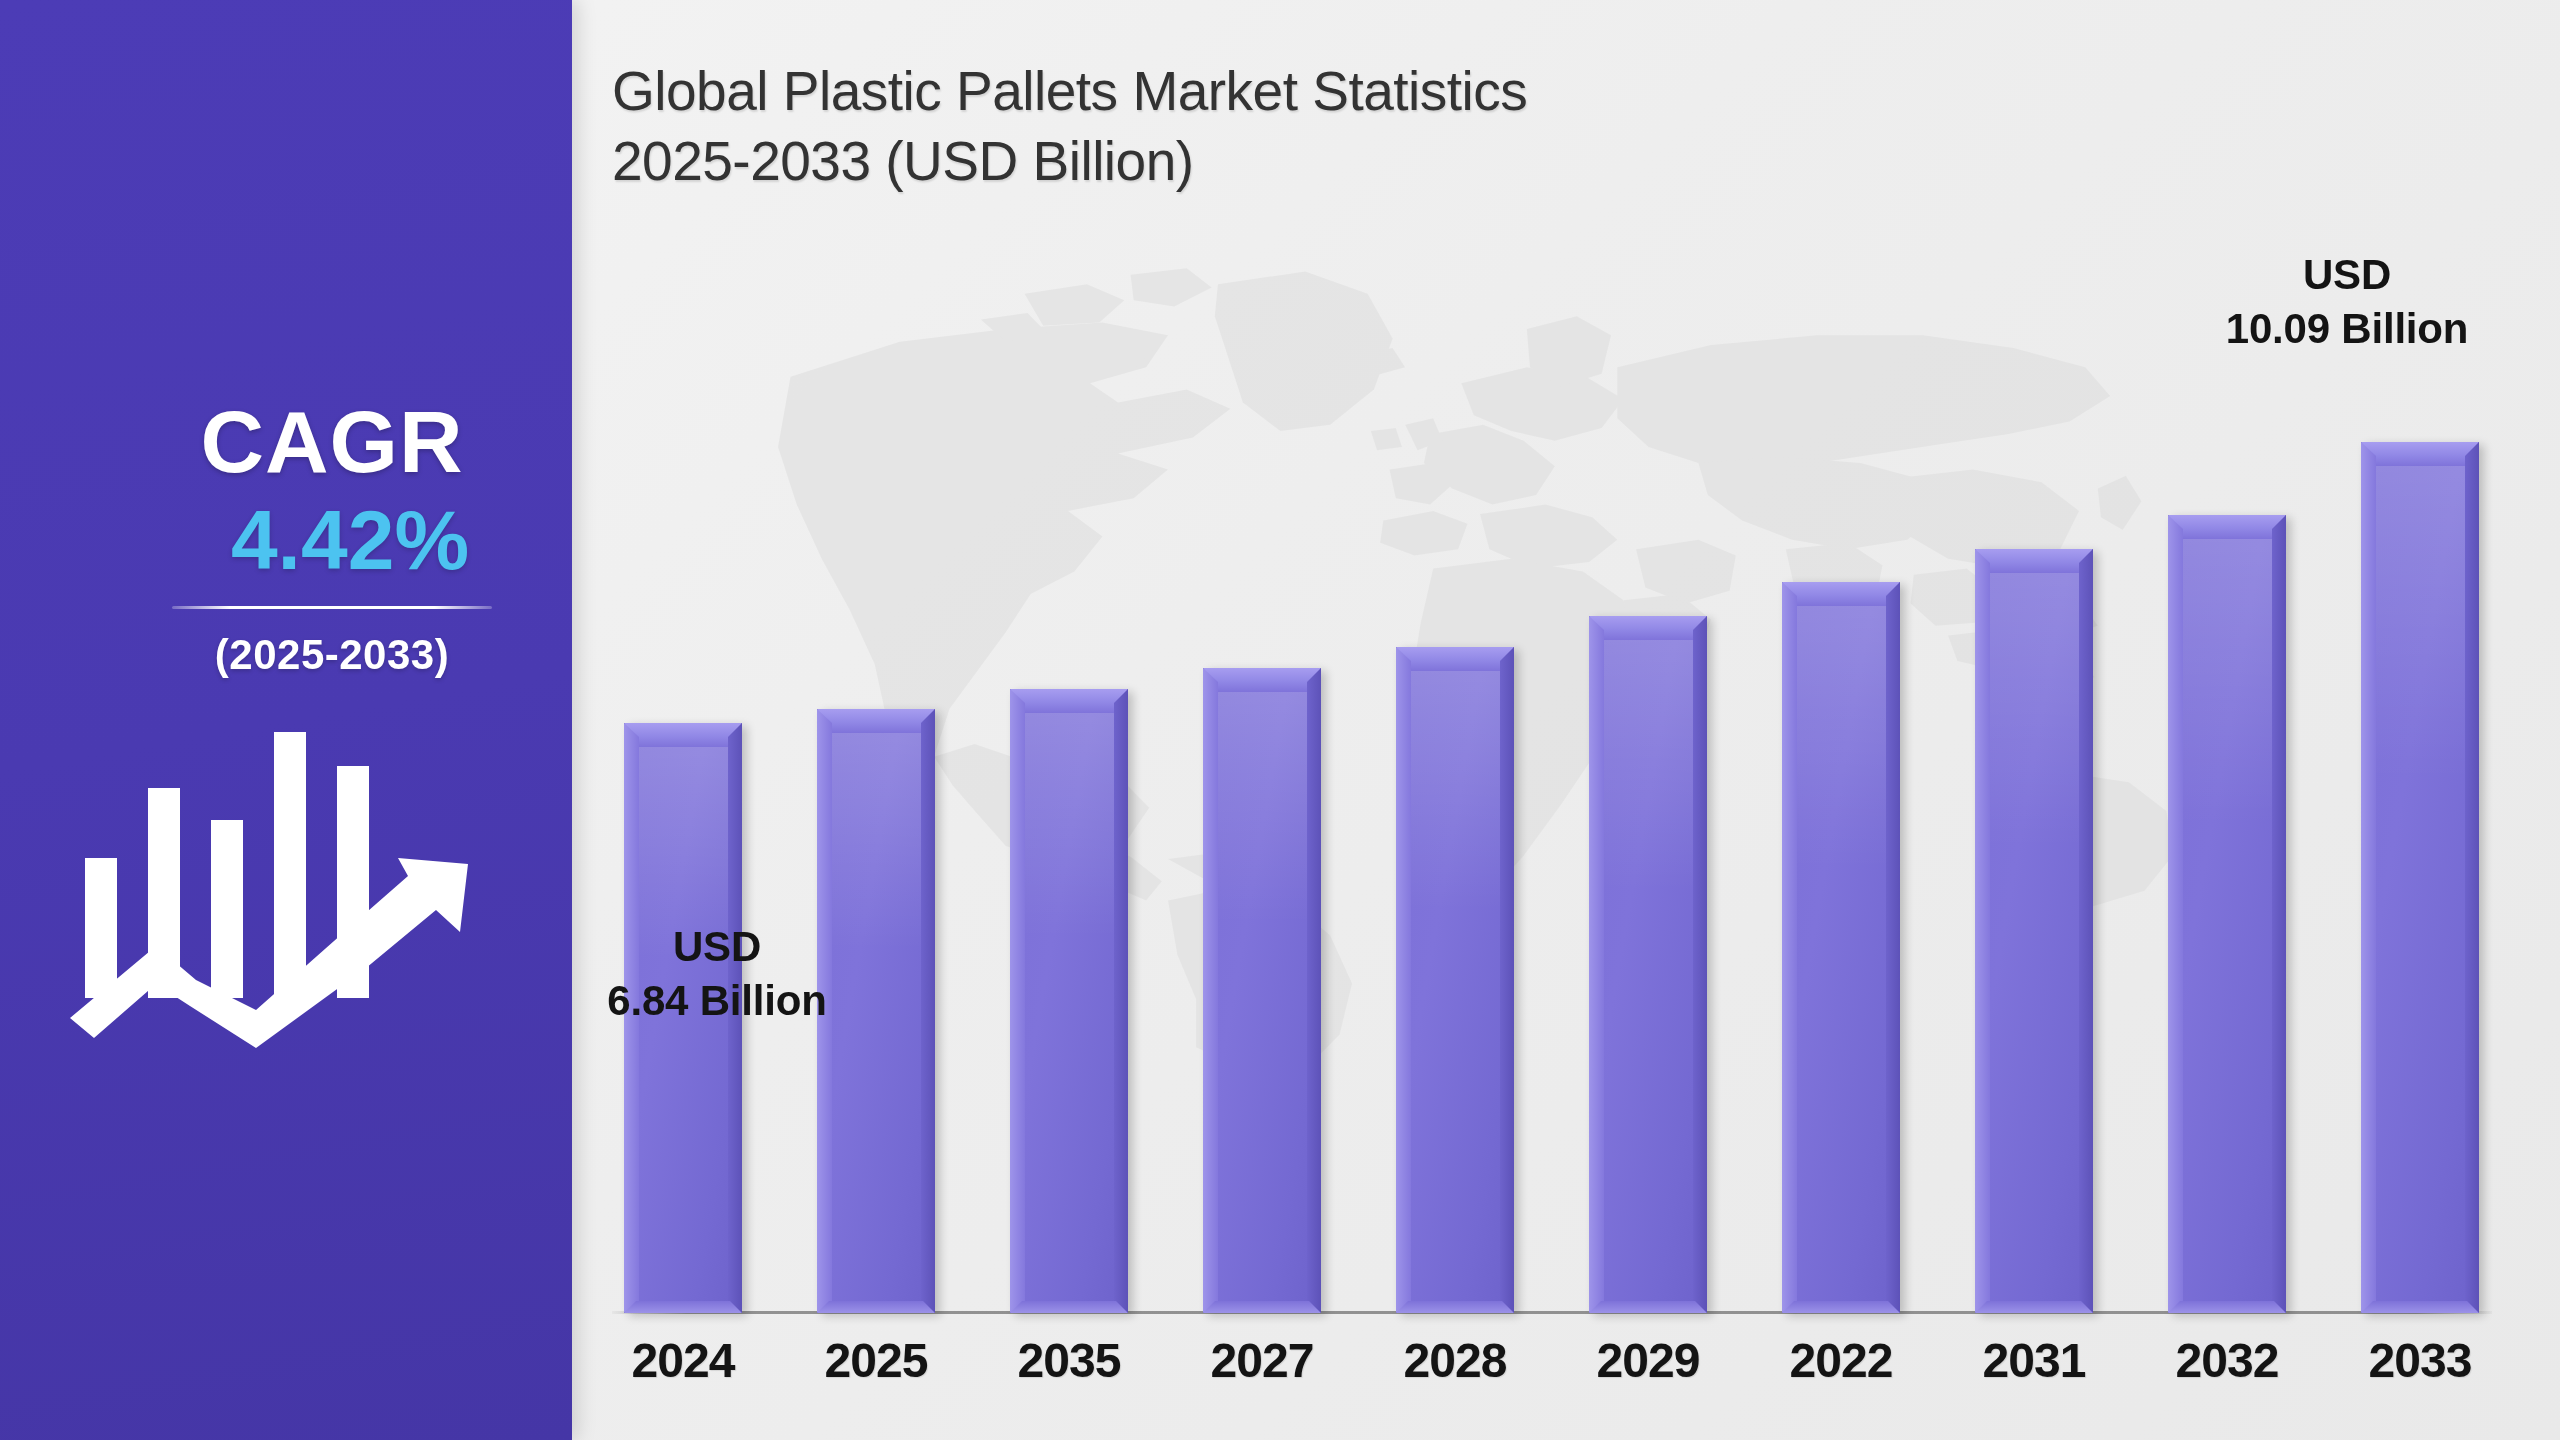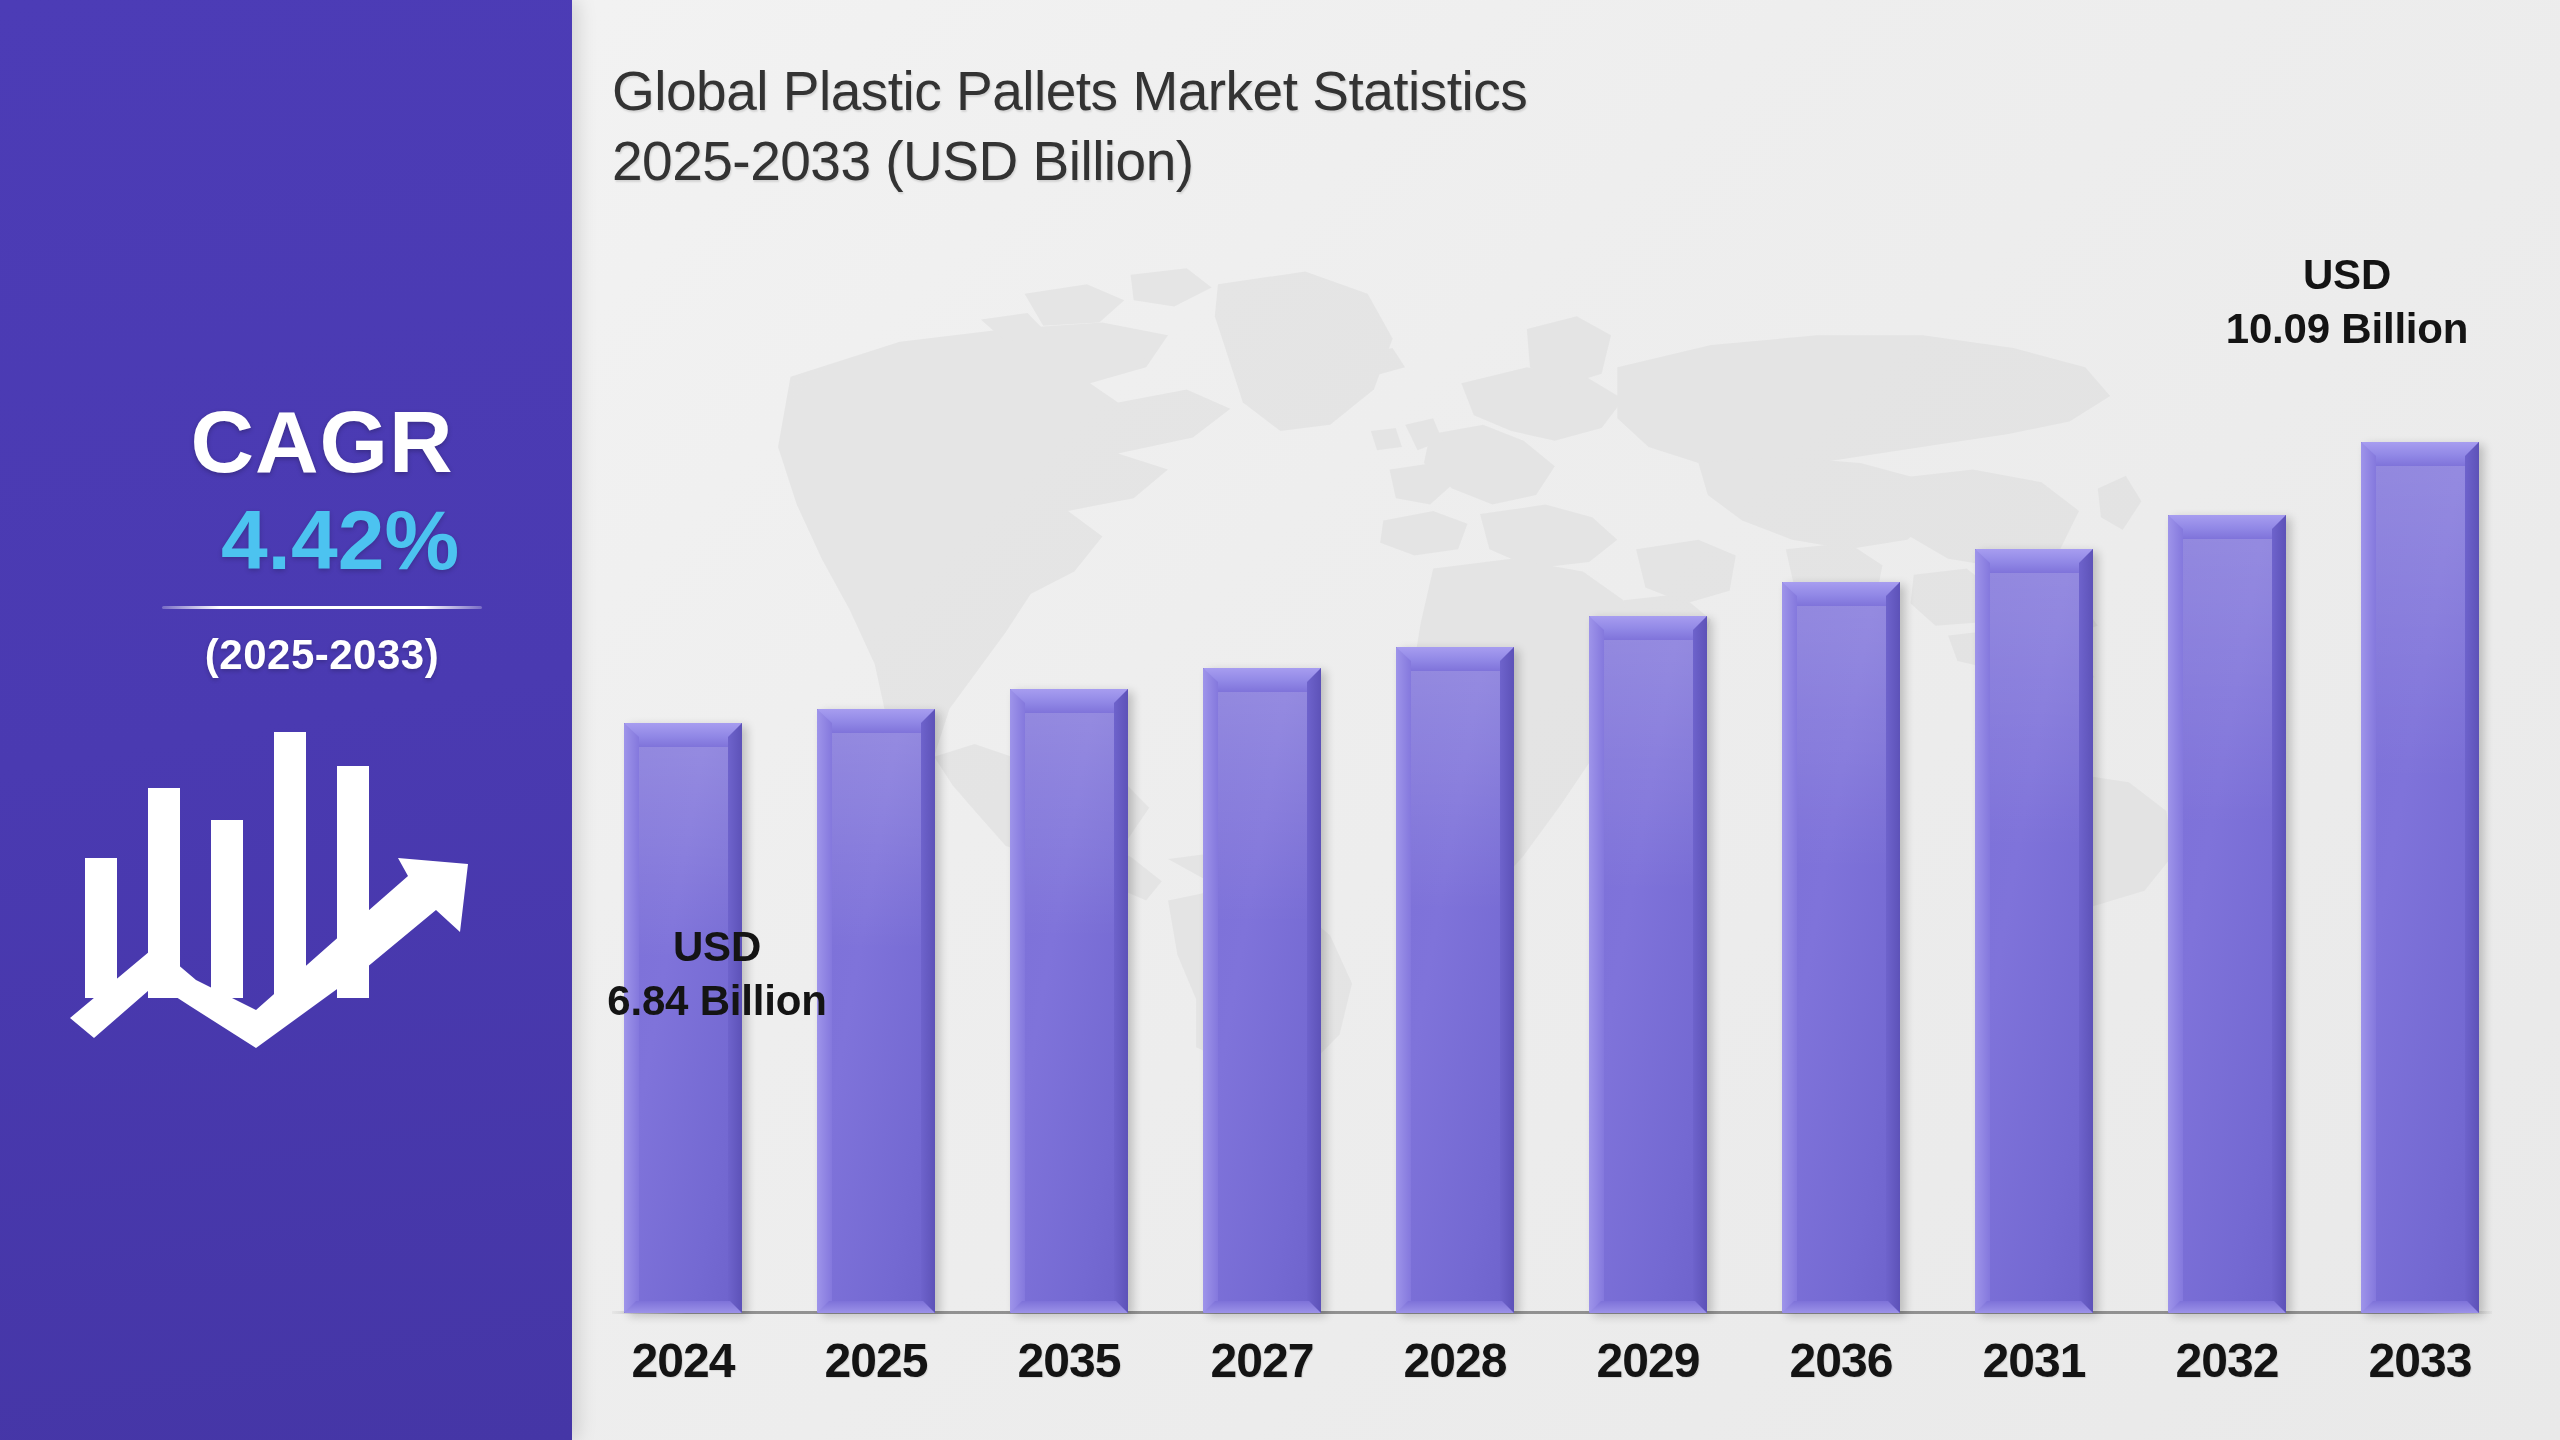--- a/index.html
+++ b/index.html
@@ -5,21 +5,21 @@
   html,body{margin:0;padding:0;}
   body{width:2560px;height:1440px;overflow:hidden;
        font-family:"Liberation Sans",sans-serif;background:#f1f1f1;}
   #root{position:relative;width:2560px;height:1440px;
         background:linear-gradient(135deg,#f4f4f4 0%,#eeeeee 45%,#e9e9e9 100%);}
 
   
   .left-panel{position:absolute;left:0;top:0;width:572px;height:1440px;
     background:linear-gradient(170deg,#4c3cb6 0%,#4a3ab1 50%,#4536a6 100%);
     box-shadow:6px 0 18px rgba(0,0,0,.13);z-index:5;}
-  .cagr-block{position:absolute;left:6px;top:398px;width:632px;text-align:center;}
+  .cagr-block{position:absolute;left:0;top:398px;width:632px;text-align:center;padding-left:16px;}
   .cagr-word{font-size:88px;font-weight:bold;color:#ffffff;letter-spacing:1px;
     line-height:1.0;text-shadow:0 2px 5px rgba(0,0,0,.25);}
   .cagr-value{font-size:84px;font-weight:bold;color:#4cc3f0;line-height:1.05;
     margin-top:10px;text-shadow:0 2px 5px rgba(0,0,0,.2);margin-left:36px;}
   .cagr-rule{width:320px;height:3px;margin:22px auto 0 auto;
     background:linear-gradient(90deg,rgba(255,255,255,.25),#ffffff 18%,#ffffff 82%,rgba(255,255,255,.25));
     border-radius:2px;}
   .cagr-period{font-size:42px;font-weight:bold;color:#ffffff;margin-top:22px;
     letter-spacing:.5px;text-shadow:0 2px 4px rgba(0,0,0,.2);}
   .growth-icon{position:absolute;left:60px;top:718px;width:450px;height:330px;}
@@ -250,20 +250,20 @@
           <span class="gloss"></span>
         </div>
       </div>
     <div id="ticks-layer">
         <div class="tick-label" style="left: 111px;">2024</div>
         <div class="tick-label" style="left: 304px;">2025</div>
         <div class="tick-label" style="left: 497px;">2035</div>
         <div class="tick-label" style="left: 690px;">2027</div>
         <div class="tick-label" style="left: 883px;">2028</div>
         <div class="tick-label" style="left: 1076px;">2029</div>
-        <div class="tick-label" style="left: 1269px;">2036</div>
+        <div class="tick-label" style="left: 1269px;">2022</div>
         <div class="tick-label" style="left: 1462px;">2031</div>
         <div class="tick-label" style="left: 1655px; text-align: center;">2032</div>
         <div class="tick-label" style="left: 1848px;">2033</div>
       </div>
   </div>
 
 </div>
 
 </body></html>

